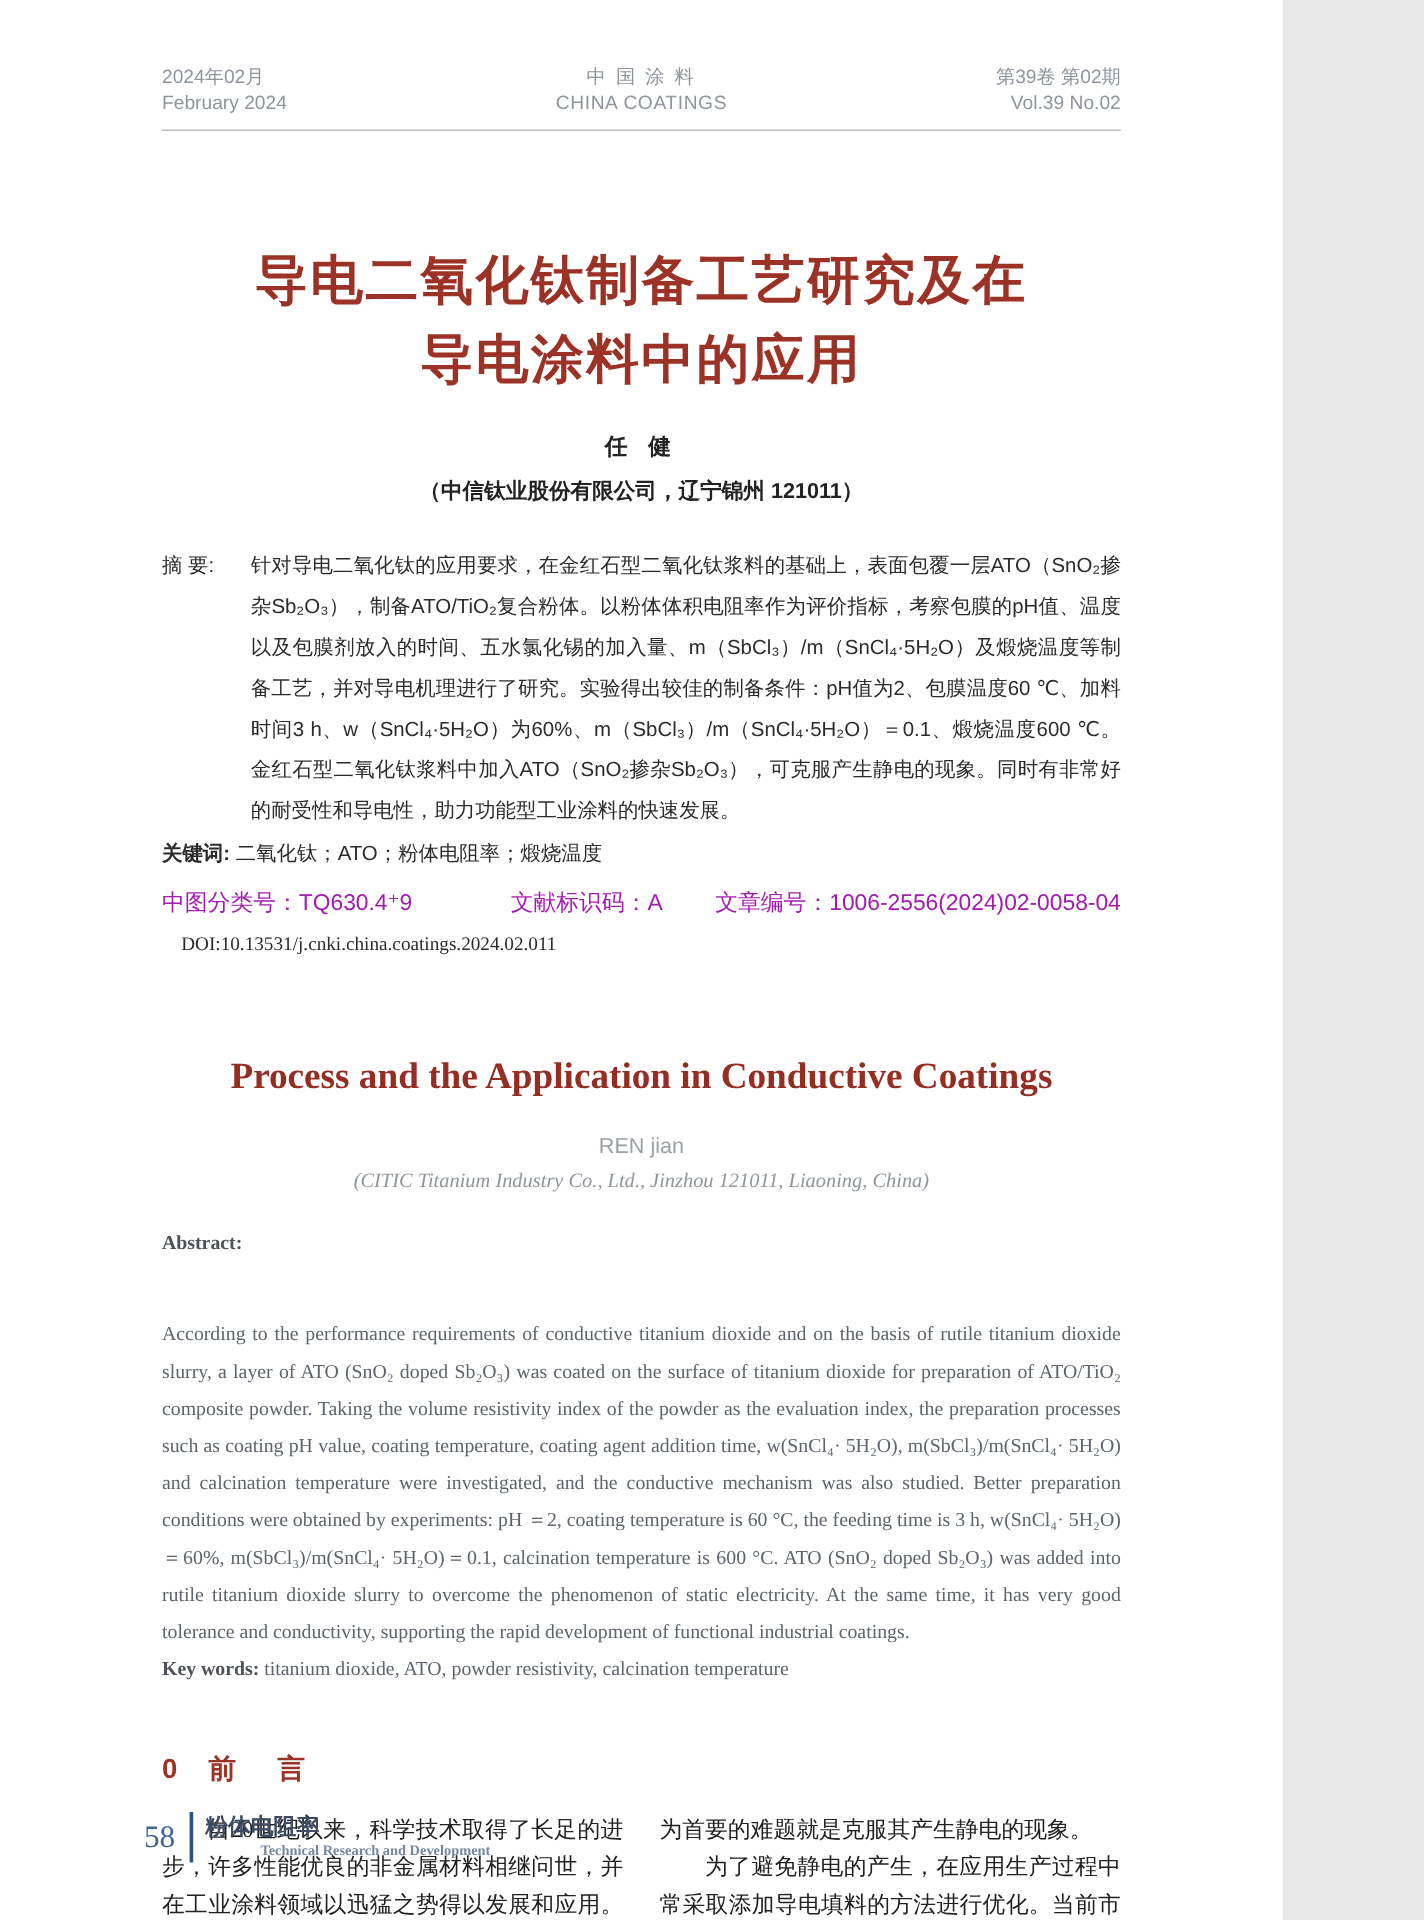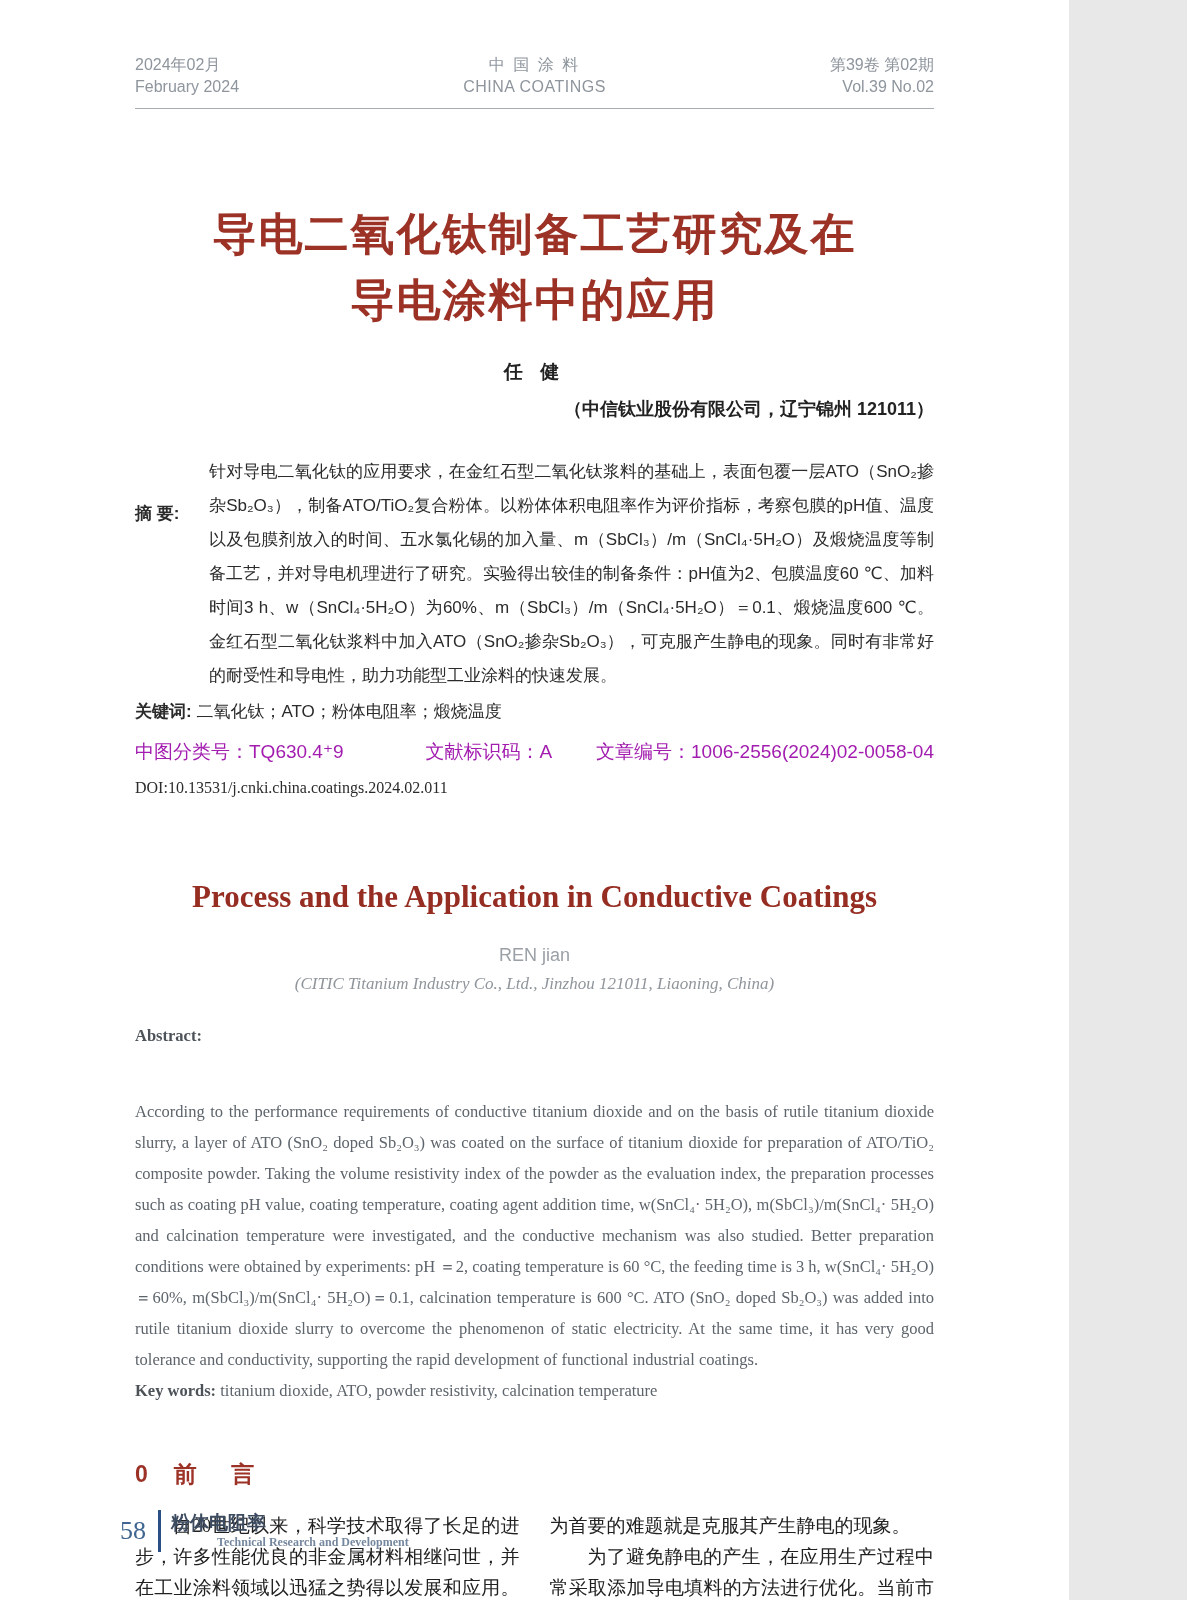--- a/index.html
+++ b/index.html
@@ -21,34 +21,34 @@
   .jheader .cell.center { text-align:center; letter-spacing:2px; }
   .jheader .cell.center .en { letter-spacing:0.5px; }
   .jheader .cell.right { text-align:right; }
 
   
   .title-cn {
     margin-top:92px; text-align:center; color:#9c3126;
     font-size:44px; font-weight:bold; line-height:66px; letter-spacing:2px;
   }
   .author-cn { margin-top:26px; text-align:center; font-size:19px; font-weight:bold; letter-spacing:6px; }
-  .affil-cn  { margin-top:12px; text-align:right; font-size:18px; font-weight:bold; }
+  .affil-cn  { margin-top:12px; text-align:center; font-size:18px; font-weight:bold; }
 
   
   .abs-cn { margin-top:34px; display:flex; font-size:17px; line-height:34px; color:#2b2b2b; }
-  .abs-cn .label { flex:0 0 74px; font-weight:bold; white-space:nowrap;margin-top:42px; }
+  .abs-cn .label { flex:0 0 74px; font-weight:normal; white-space:nowrap; }
   .abs-cn .text  { flex:1; text-align:justify; }
   .kw-cn { margin-top:4px; font-size:17px; line-height:30px; color:#2b2b2b; }
   .kw-cn .label { font-weight:bold; }
 
   .class-row { margin-top:12px; display:flex; font-size:19px; color:#a21caf; }
   .class-row .mid { margin-left:82px; }
   .class-row .right { margin-left:auto; }
   .doi-line { margin-top:14px; font-size:16px; color:#2b2b2b;
-    font-family:"Liberation Serif","DejaVu Serif",serif; }
+    font-family:"Liberation Serif","DejaVu Serif",serif;margin-left:16px; }
 
   
   .title-en {
     margin-top:76px; text-align:center; color:#962d22;
     font-family:"Liberation Serif","DejaVu Serif",serif;
     font-size:31px; font-weight:bold; line-height:48px;
   }
   .author-en { margin-top:24px; text-align:center; color:#9aa0a6; font-size:18px; }
   .affil-en  { margin-top:8px; text-align:center; color:#8f959b; font-size:17px;
     font-family:"Liberation Serif","DejaVu Serif",serif; font-style:italic; }

